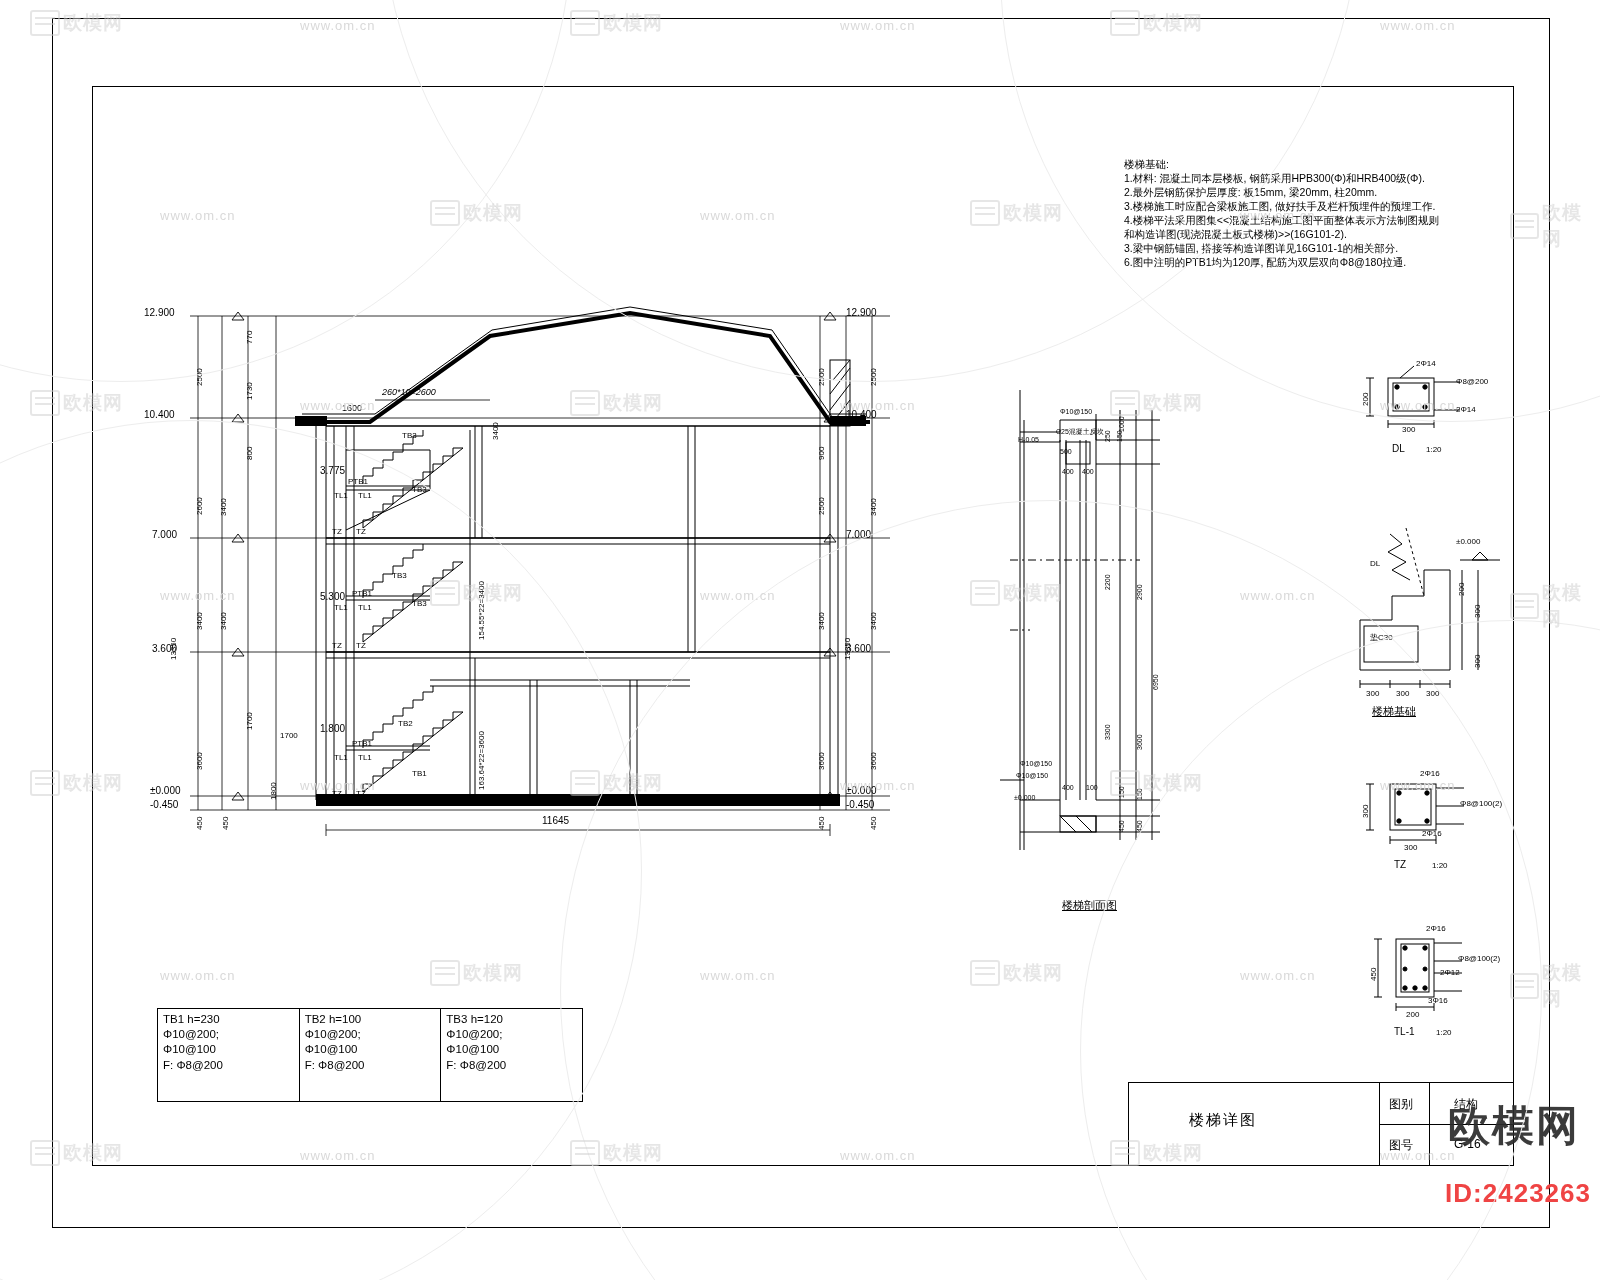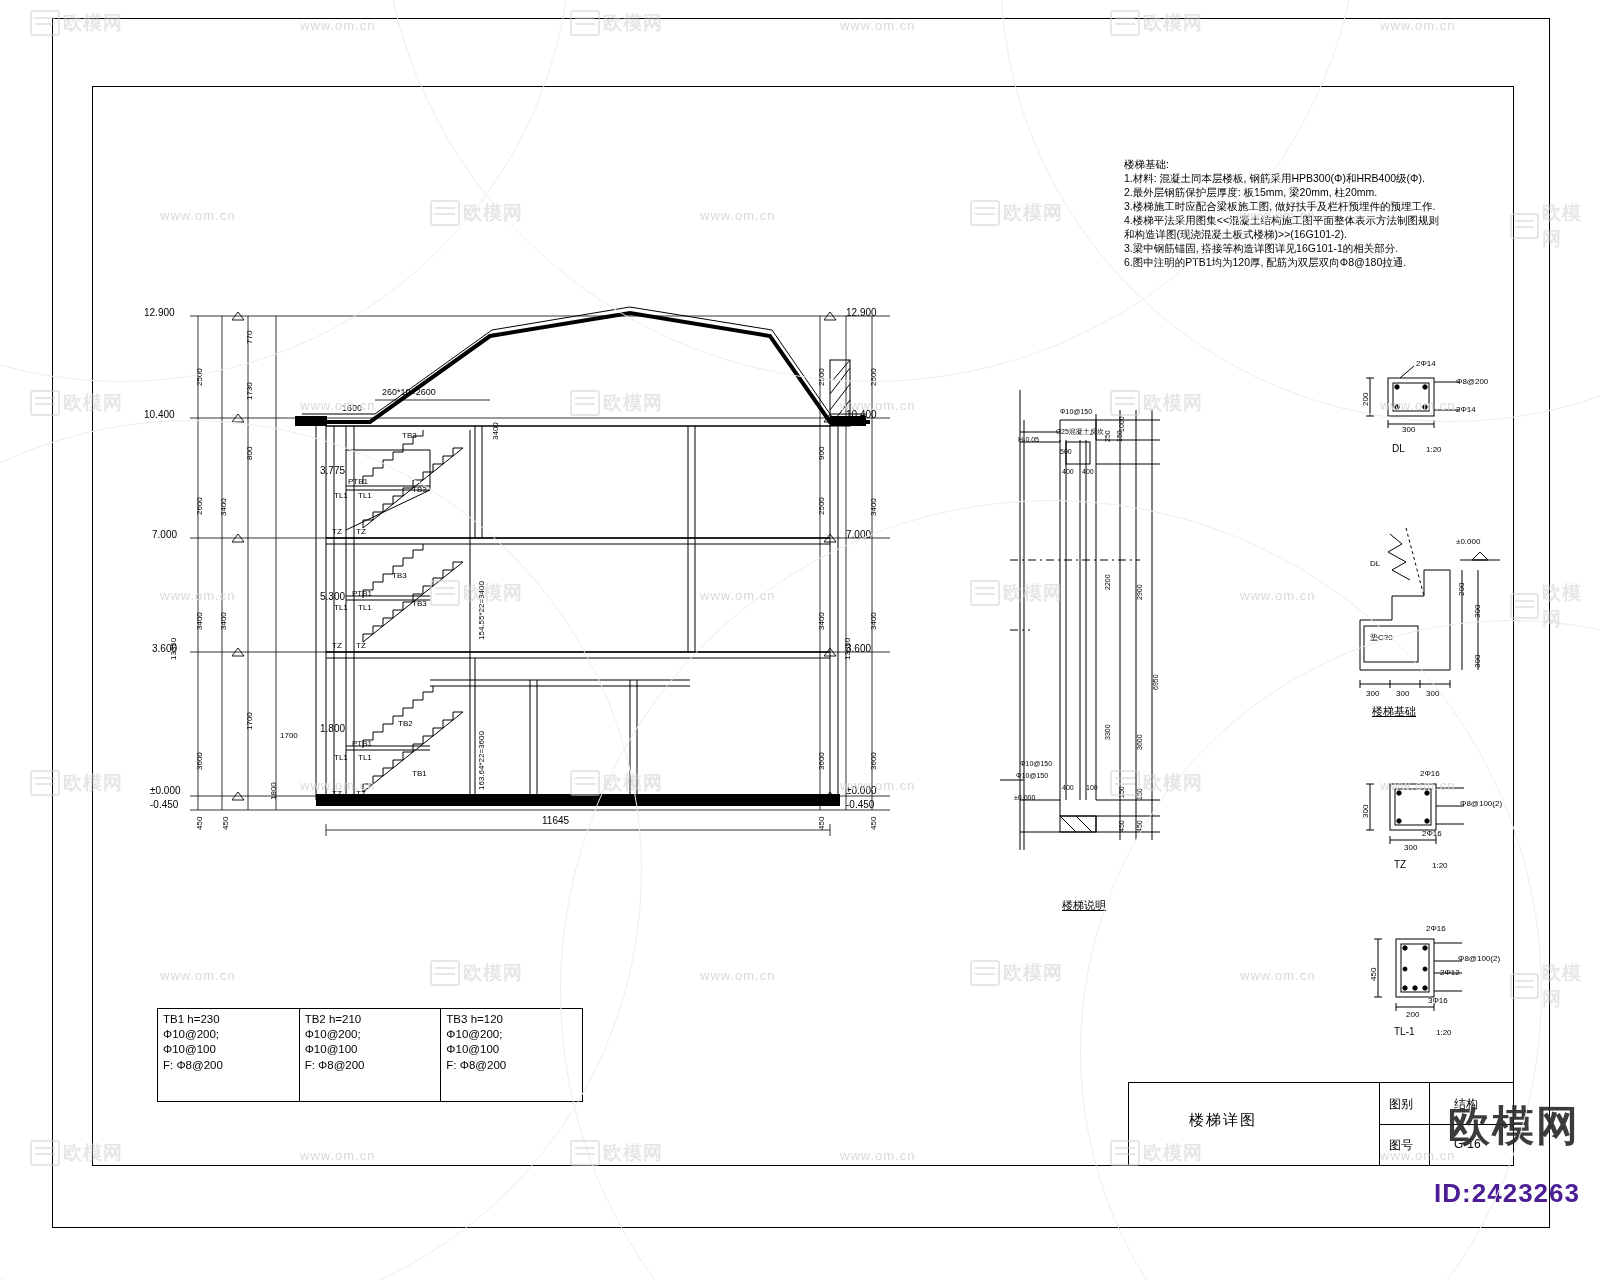--- a/index.html
+++ b/index.html
@@ -48,21 +48,21 @@
   .tb-table{position:absolute;left:157px;top:1008px;width:424px;height:92px;border:1px solid #000;display:flex;}
   .tb-col{flex:1;border-right:1px solid #000;padding:3px 5px;font-size:11.5px;line-height:1.32;}
   .tb-col:last-child{border-right:none;}
   
   .title-block{position:absolute;left:1128px;top:1082px;width:384px;height:82px;border:1px solid #000;}
   .tb-div-v{position:absolute;top:0;bottom:0;width:1px;background:#000;}
   .tb-div-h{position:absolute;left:0;right:0;height:1px;background:#000;}
   .title-main{position:absolute;left:60px;top:28px;font-size:15px;letter-spacing:2px;}
   .tb-cell{position:absolute;font-size:12px;}
   
-  .id-text{position:absolute;right:20px;top:1178px;font-size:26px;font-weight:bold;color:#4c1d95;letter-spacing:1px;}
+  .id-text{position:absolute;right:9px;top:1178px;font-size:26px;font-weight:bold;color:#ef4444;letter-spacing:1px;}
   .big-wm{
     position:absolute;right:20px;top:1098px;font-size:42px;font-weight:bold;color:#2b2b2b;
     letter-spacing:2px;opacity:.92;
   }
 </style>
 </head>
 <body>
 
 <div class="wm-layer">
   <div class="wm-arc" style="left:-330px;top:-520px;width:900px;height:900px;"></div>
@@ -350,21 +350,21 @@
   <div class="lbl s8 rot" style="left:688px;top:470px;">3600</div>
   <div class="lbl s8 rot" style="left:688px;top:530px;">450</div>
 
   <div class="lbl s8 rot" style="left:740px;top:86px;">2500</div>
   <div class="lbl s8 rot" style="left:740px;top:216px;">3400</div>
   <div class="lbl s8 rot" style="left:714px;top:360px;">13350</div>
   <div class="lbl s8 rot" style="left:740px;top:330px;">3400</div>
   <div class="lbl s8 rot" style="left:740px;top:470px;">3600</div>
   <div class="lbl s8 rot" style="left:740px;top:530px;">450</div>
 
-  <div class="lbl s9" style="left:252px;top:88px;">260*10=2600</div>
+  <div class="lbl s9" style="left:252px;top:88px;font-style:italic;">260*10=2600</div>
   <div class="lbl s9" style="left:212px;top:104px;">1600</div>
 
   <div class="lbl s8 rot" style="left:362px;top:140px;">3400</div>
   <div class="lbl s8 rot" style="left:348px;top:340px;">154.55*22=3400</div>
   <div class="lbl s8 rot" style="left:348px;top:490px;">163.64*22=3600</div>
 
   <div class="lbl s8" style="left:272px;top:132px;">TB3</div>
   <div class="lbl s8" style="left:282px;top:186px;">TB3</div>
   <div class="lbl s8" style="left:262px;top:272px;">TB3</div>
   <div class="lbl s8" style="left:282px;top:300px;">TB3</div>
@@ -446,21 +446,21 @@
   <div class="lbl s7 rot" style="left:136px;top:370px;">3600</div>
   <div class="lbl s7 rot" style="left:152px;top:310px;">6950</div>
   <div class="lbl s7" style="left:62px;top:404px;">400</div>
   <div class="lbl s7" style="left:86px;top:404px;">100</div>
   <div class="lbl s7 rot" style="left:118px;top:418px;">150</div>
   <div class="lbl s7 rot" style="left:136px;top:420px;">150</div>
   <div class="lbl s7 rot" style="left:118px;top:452px;">450</div>
   <div class="lbl s7 rot" style="left:136px;top:452px;">450</div>
   <div class="lbl s7" style="left:20px;top:380px;">Φ10@150</div>
 
-  <div class="lbl s11" style="left:62px;top:520px;text-decoration:underline;">楼梯说明</div>
+  <div class="lbl s11" style="left:62px;top:520px;text-decoration:underline;">楼梯剖面图</div>
 </div>
 
 <div style="position:absolute;left:1340px;top:360px;width:170px;height:110px;">
   <svg width="170" height="110" style="position:absolute;left:0;top:0;">
     <g stroke="#000" fill="none" stroke-width="1">
       <rect x="48" y="18" width="46" height="38"></rect>
       <rect x="53" y="23" width="36" height="28"></rect>
       <circle cx="57" cy="27" r="2.2" fill="#000"></circle>
       <circle cx="85" cy="27" r="2.2" fill="#000"></circle>
       <circle cx="57" cy="47" r="2.2" fill="#000"></circle>
@@ -585,21 +585,21 @@
 </div>
 
 <div class="tb-table">
   <div class="tb-col">
     <div>TB1  h=230</div>
     <div>Φ10@200;</div>
     <div>Φ10@100</div>
     <div>F: Φ8@200</div>
   </div>
   <div class="tb-col">
-    <div>TB2  h=210</div>
+    <div>TB2  h=100</div>
     <div>Φ10@200;</div>
     <div>Φ10@100</div>
     <div>F: Φ8@200</div>
   </div>
   <div class="tb-col">
     <div>TB3  h=120</div>
     <div>Φ10@200;</div>
     <div>Φ10@100</div>
     <div>F: Φ8@200</div>
   </div>

